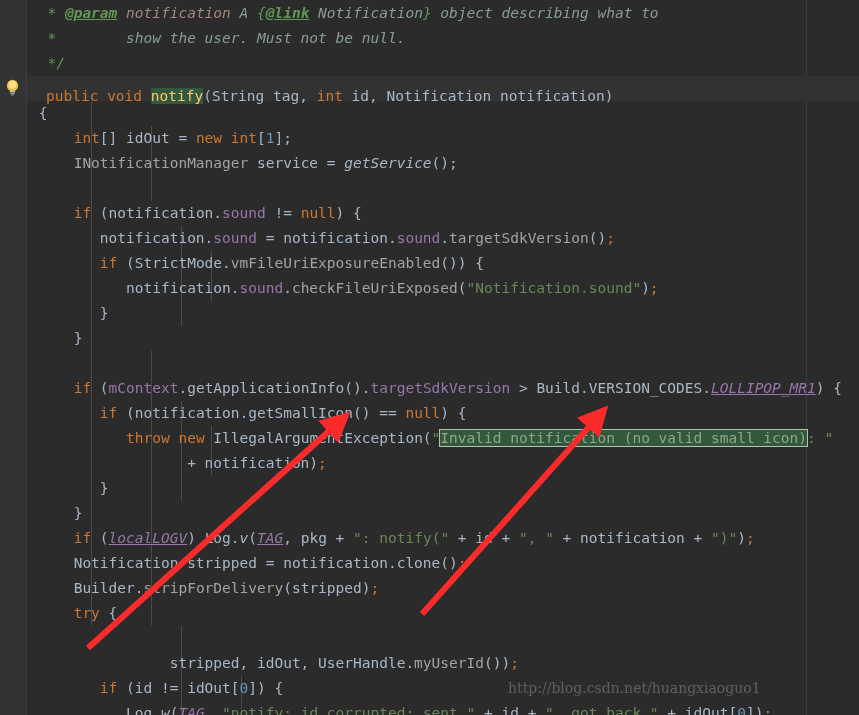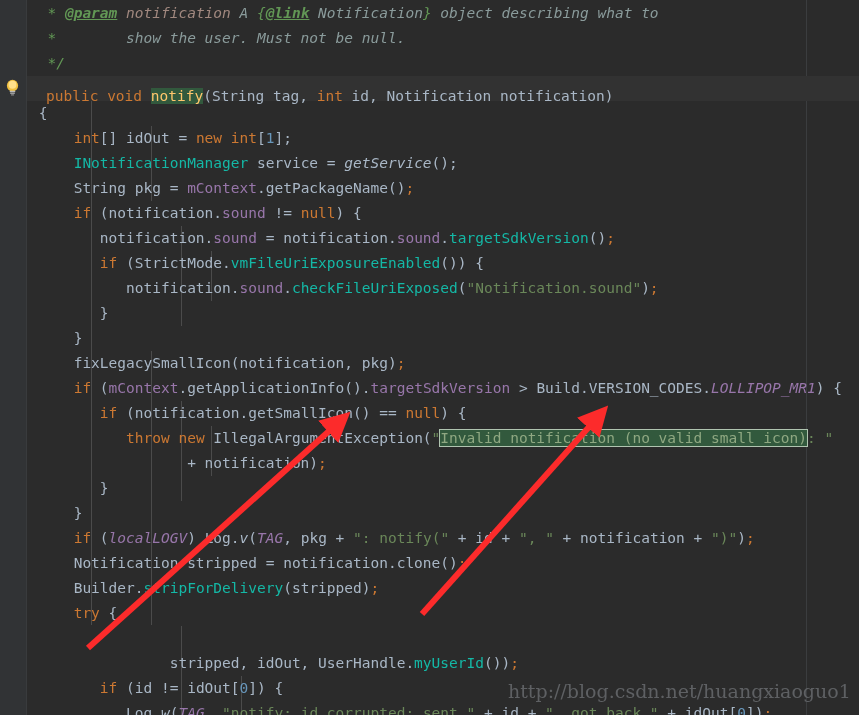--- a/index.html
+++ b/index.html
@@ -78,23 +78,23 @@
   }
   
   .kw   { color: #cc7832; }      
   .num  { color: #6897bb; }      
   .str  { color: #6a8759; }      
   .cmt  { color: #629755; font-style: italic; }   
   .cmttag { color: #629755; font-weight: bold; font-style: italic; text-decoration: underline; }
   .cmtp { color: #a1887f; font-style: italic; }   
   .cmtv { color: #8a9b9b; font-style: italic; }   
   .fld  { color: #9876aa; }      
-  .fldi { color: #9876aa; font-style: italic; }   
+  .fldi { color: #9876aa; font-style: italic; text-decoration: underline; }   
   .mth  { color: #ffc66d; }      
-  .red  { color: #14b8a6; }
+  .red  { color: #a3a3a3; }
   .ital { font-style: italic; }
   .punc { color: #a9b7c6; }
   
   .usage {
     background: #32593d;
   }
   
   .hl-box {
     background: #32593d;
     outline: 1px solid #b0c4b0;
@@ -107,21 +107,21 @@
     width: 859px; height: 715px;
     z-index: 8;
     pointer-events: none;
   }
   
   .watermark {
     position: absolute;
     left: 508px;
     top: 680px;
     font-family: "DejaVu Serif", "Liberation Serif", serif;
-    font-size: 19px;
+    font-size: 14px;
     color: #5e6063;
     z-index: 6;
     white-space: pre;
   }
 </style>
 </head>
 <body>
 
 <div id="editor">
 
@@ -157,35 +157,33 @@
     <div class="line" style="top:51px;"><span class="txt"><span class="cmt">  */</span></span></div>
 
     <div class="line" style="top:84px;padding-left:16px;"><span class="txt"><span class="kw">public</span> <span class="kw">void</span> <span class="usage mth">notify</span><span class="punc">(</span>String tag, <span class="kw">int</span> id, Notification notification<span class="punc">)</span></span></div>
 
     <div class="line" style="top:101px;"><span class="txt"> {</span></div>
 
     <div class="line" style="top:126px;"><span class="txt">     <span class="kw">int</span>[] idOut = <span class="kw">new</span> <span class="kw">int</span>[<span class="num">1</span>];</span></div>
 
     <div class="line" style="top:151px;"><span class="txt">     <span class="red">INotificationManager</span> service = <span class="ital">getService</span>();</span></div>
 
-    <div class="line" style="top:176px;"><span class="txt">     String pkg = <span class="fld">mContext</span>.getPackageName<span class="punc">()</span><span class="kw">;</span></span></div>
 
     <div class="line" style="top:201px;"><span class="txt">     <span class="kw">if</span> (notification.<span class="fld">sound</span> != <span class="kw">null</span>) {</span></div>
 
     <div class="line" style="top:226px;"><span class="txt">        notification.<span class="fld">sound</span> = notification.<span class="fld">sound</span>.<span class="red">targetSdkVersion</span>()<span class="kw">;</span></span></div>
 
     <div class="line" style="top:251px;"><span class="txt">        <span class="kw">if</span> (StrictMode.<span class="red">vmFileUriExposureEnabled</span>()) {</span></div>
 
     <div class="line" style="top:276px;"><span class="txt">           notification.<span class="fld">sound</span>.<span class="red">checkFileUriExposed</span>(<span class="str">"Notification.sound"</span>)<span class="kw">;</span></span></div>
 
     <div class="line" style="top:301px;"><span class="txt">        }</span></div>
 
     <div class="line" style="top:326px;"><span class="txt">     }</span></div>
 
-    <div class="line" style="top:351px;"><span class="txt">     fixLegacySmallIcon(notification, pkg)<span class="kw">;</span></span></div>
 
     <div class="line" style="top:376px;"><span class="txt">     <span class="kw">if</span> (<span class="fld">mContext</span>.getApplicationInfo().<span class="fld">targetSdkVersion</span> &gt; Build.VERSION_CODES.<span class="fldi">LOLLIPOP_MR1</span>) {</span></div>
 
     <div class="line" style="top:401px;"><span class="txt">        <span class="kw">if</span> (notification.getSmallIcon() == <span class="kw">null</span>) {</span></div>
 
     <div class="line" style="top:426px;"><span class="txt">           <span class="kw">throw</span> <span class="kw">new</span> IllegalArgumentException(<span class="str">"</span><span class="hl-box">Invalid notification (no valid small icon)</span><span class="str">: "</span></span></div>
 
     <div class="line" style="top:451px;"><span class="txt">                  + notification)<span class="kw">;</span></span></div>
 
     <div class="line" style="top:476px;"><span class="txt">        }</span></div>

